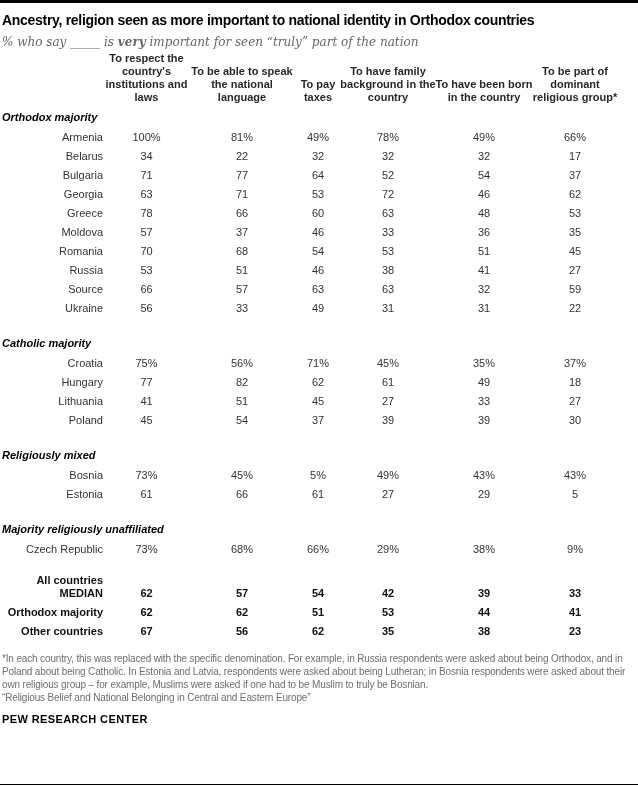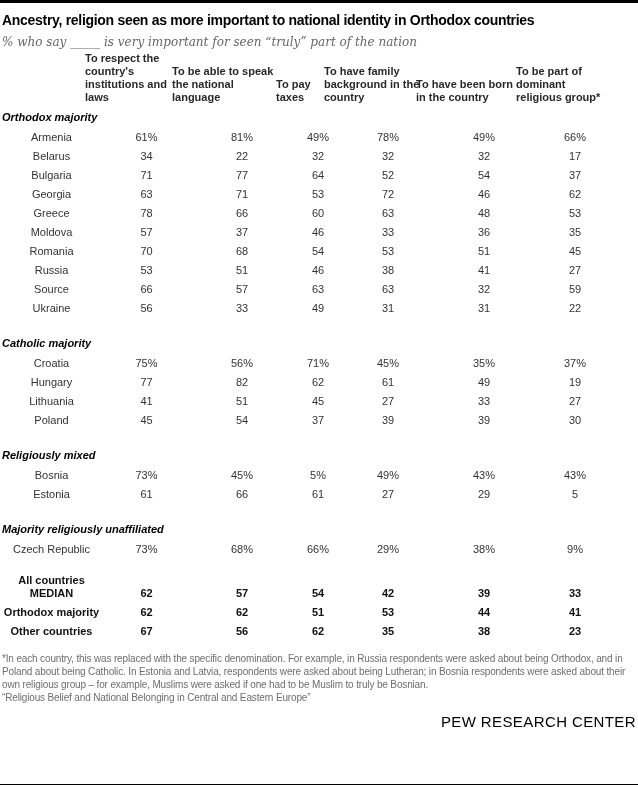--- a/index.html
+++ b/index.html
@@ -16,57 +16,56 @@
     margin: 9px 2px 0 2px;
     font-size: 14px; font-weight: bold; color: #000;
     letter-spacing: -0.3px; white-space: nowrap;
   }
   .chart-subtitle {
     margin: 7px 2px 0 2px;
     font-family: "DejaVu Serif", serif;
     font-style: italic;
     font-size: 12px; color: #666;
   }
-  .chart-subtitle .em { font-weight: normal; }
+  .chart-subtitle .em { font-weight: bold; }
 
   table.data-table {
     width: 638px; border-collapse: collapse; table-layout: fixed;
     margin-top: 3px;
   }
   table.data-table th, table.data-table td { padding: 0; font-size: 11px; }
   thead th { vertical-align: bottom; padding-bottom: 3px; }
   .hdr {
     white-space: pre-line;
-    text-align: left;
+    text-align: center;
     margin: 0 -18px;
     line-height: 13px;
     font-size: 11px; font-weight: bold; color: #282828;
   }
   tr.section-row td {
     font-weight: bold; font-style: italic; color: #000;
     padding: 19px 0 4px 2px; font-size: 11px; line-height: 13px;
   }
   tr.section-row.first td { padding-top: 7px; }
   tr.data-row td { height: 19px; vertical-align: middle; color: #333; line-height: 13px; }
-  td.country { text-align: center; padding-left: 2px; white-space: pre-line; }
+  td.country { text-align: right; padding-left: 2px; white-space: pre-line; }
   td.val { text-align: center; }
   tr.summary-row td { font-weight: bold; color: #111; }
   tr.summary-row.first td { height: 44px; vertical-align: bottom; padding-bottom: 3px; }
 
   .footnotes {
     margin: 11px 2px 0 2px;
     color: #6e6e6e; font-size: 10px; line-height: 13px;
     letter-spacing: -0.15px;
   }
   .footnotes p { margin: 0; }
   .pew-logo {
     margin: 9px 2px 0 2px;
-    font-size: 15px; font-weight: normal; color: #000;
+    font-size: 11px; font-weight: bold; color: #000;
     letter-spacing: 0.4px;
-    text-align: right;
   }
   .bottom-rule {
     position: absolute; left: 0; right: 0; bottom: 2px;
     height: 1px; background: #000;
   }
 </style>
 </head>
 <body>
 
 <div class="page">
@@ -121,21 +120,21 @@
           </th>
         <th></th>
       </tr>
     </thead>
     <tbody>
         <tr class="section-row first">
           <td class="section-label" colspan="8">Orthodox majority</td>
         </tr>
         <tr class="data-row">
           <td class="country">Armenia</td>
-          <td class="val">61%</td>
+          <td class="val">100%</td>
           <td class="val">81%</td>
           <td class="val">49%</td>
           <td class="val">78%</td>
           <td class="val">49%</td>
           <td class="val">66%</td>
           <td class="sp"></td>
         </tr>
         <tr class="data-row">
           <td class="country">Belarus</td>
           <td class="val">34</td>
@@ -239,21 +238,21 @@
           <td class="val">37%</td>
           <td class="sp"></td>
         </tr>
         <tr class="data-row">
           <td class="country">Hungary</td>
           <td class="val">77</td>
           <td class="val">82</td>
           <td class="val">62</td>
           <td class="val">61</td>
           <td class="val">49</td>
-          <td class="val">19</td>
+          <td class="val">18</td>
           <td class="sp"></td>
         </tr>
         <tr class="data-row">
           <td class="country">Lithuania</td>
           <td class="val">41</td>
           <td class="val">51</td>
           <td class="val">45</td>
           <td class="val">27</td>
           <td class="val">33</td>
           <td class="val">27</td>

